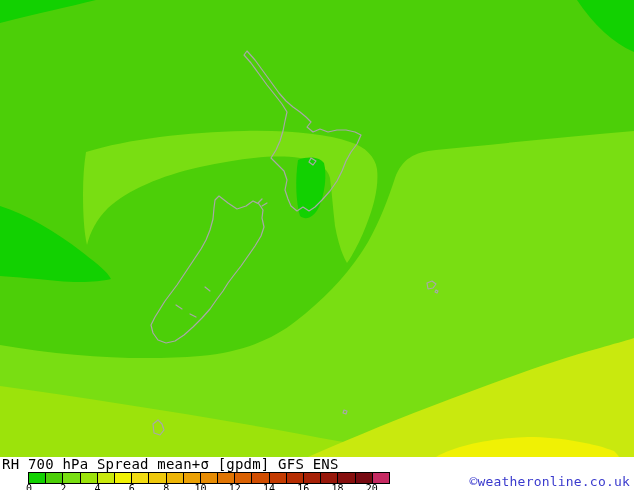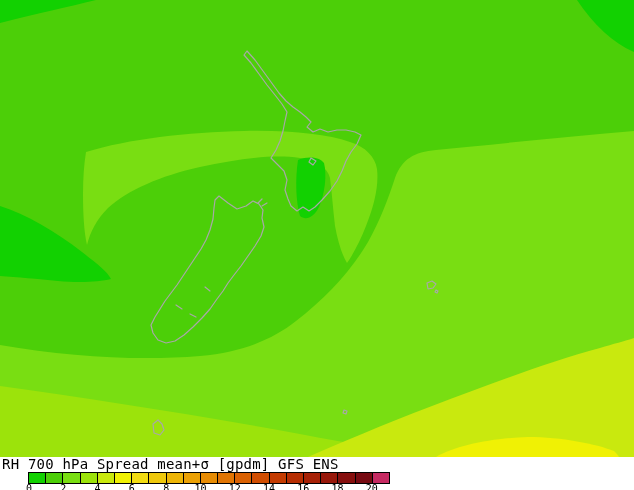--- a/index.html
+++ b/index.html
@@ -99,14 +99,15 @@
       <span style="left: 103.857px;">6</span>
       <span style="left: 138.143px;">8</span>
       <span style="left: 172.429px;">10</span>
       <span style="left: 206.714px;">12</span>
       <span style="left: 241px;">14</span>
       <span style="left: 275.286px;">16</span>
       <span style="left: 309.571px;">18</span>
       <span style="left: 343.857px;">20</span>
     </div>
 
+  <div class="credit">©weatheronline.co.uk</div>
 
 </div>
 
 </body></html>

